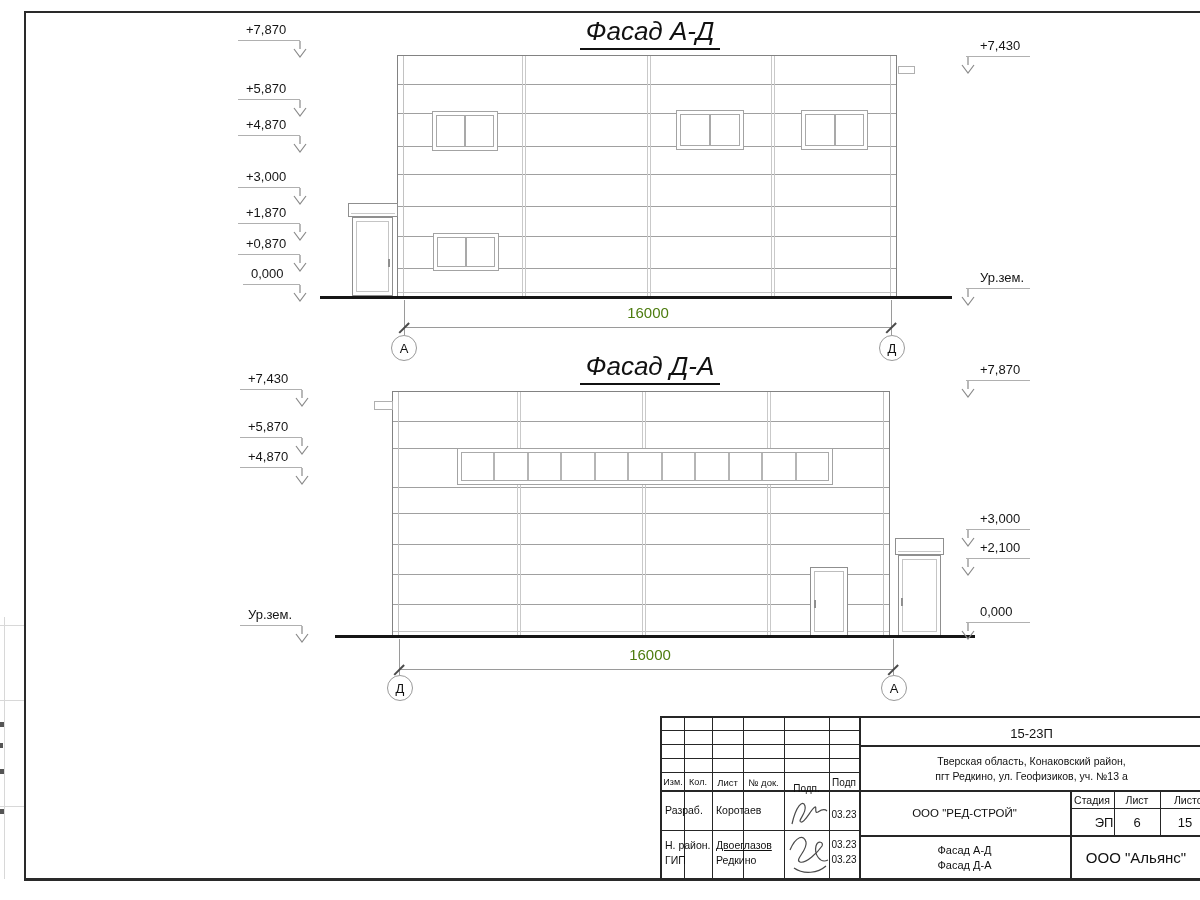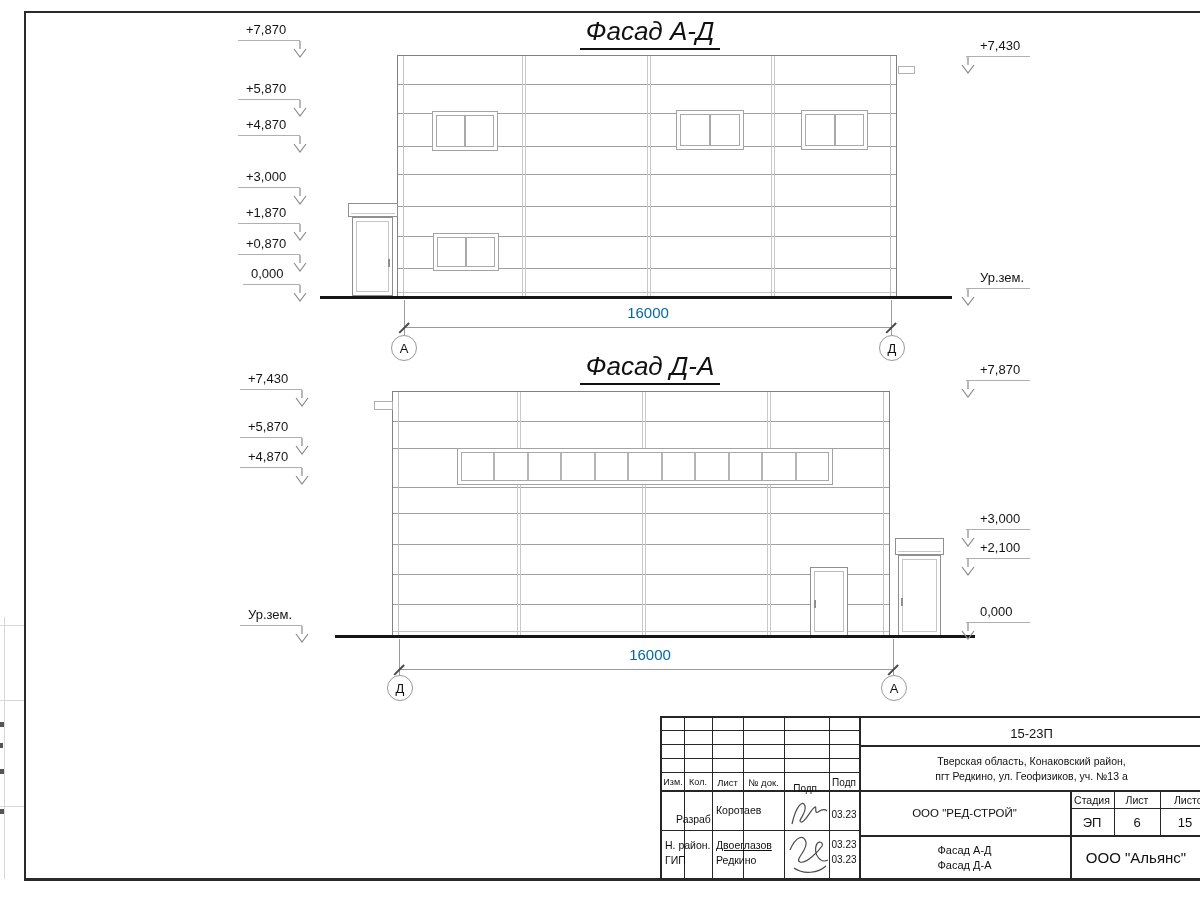--- a/index.html
+++ b/index.html
@@ -28,21 +28,21 @@
   .canopy{position:absolute;background:#fff;border:1px solid #8f8f8f;box-sizing:border-box;}
   .canopy::after{content:"";position:absolute;left:2px;right:2px;bottom:2px;height:1px;background:#c9c9c9;}
   .pbody{position:absolute;background:#fff;border:1px solid #8f8f8f;box-sizing:border-box;}
   .pf{position:absolute;inset:3px;border:1px solid #c5c5c5;}
   .pipe{position:absolute;background:#fff;border:1px solid #b0b0b0;box-sizing:border-box;}
   .ground{position:absolute;height:3px;background:#161616;}
   
   .ext{position:absolute;width:1px;background:#9a9a9a;}
   .dlin{position:absolute;height:1px;background:#9a9a9a;}
   .tick{position:absolute;width:14px;height:1.5px;background:#4a4a4a;transform:rotate(-45deg);}
-  .dlab{position:absolute;font-size:15px;text-align:center;color:#0369a1;}
+  .dlab{position:absolute;font-size:15px;text-align:center;color:#4d7c0f;}
   .axc{position:absolute;width:24px;height:24px;border:1px solid #9a9a9a;border-radius:50%;
        display:flex;align-items:center;justify-content:center;font-size:13px;color:#111;background:#fff;}
   
   .mark{position:absolute;font-size:13px;color:#151515;white-space:nowrap;}
   .mark .shelf{position:absolute;left:0;right:0;top:18px;height:1px;background:#b0b0b0;}
   .mark .lab{position:relative;display:block;}
   .mark-r .lab{padding-left:8px;}
   .mark-l .lab{padding-left:14px;}
   .mark svg{position:absolute;top:19px;}
   .mark-r svg{right:-8px;}
@@ -336,21 +336,21 @@
     <div class="h" style="left:408px;right:0;top:90px;"></div>
     <div class="h2" style="left:197px;right:0;top:117px;"></div>
 
     <div class="t cell" style="left:0;width:22px;top:56px;height:16px;font-size:9px;">Изм.</div>
     <div class="t cell" style="left:22px;width:28px;top:56px;height:16px;font-size:9px;">Кол.</div>
     <div class="t cell" style="left:50px;width:31px;top:56px;height:16px;font-size:9.5px;">Лист</div>
     <div class="t cell" style="left:81px;width:41px;top:56px;height:16px;font-size:9.5px;">№ док.</div>
     <div class="t cell" style="left:122px;width:45px;top:56px;height:28px;font-size:10px;">Подп.</div>
     <div class="t cell" style="left:167px;width:30px;top:56px;height:16px;font-size:10px;">Подп</div>
 
-    <div class="t" style="left:14px;top:86px;font-size:10.5px;margin-top:9px;">Разраб.</div>
+    <div class="t" style="left:3px;top:86px;font-size:10.5px;">Разраб.</div>
     <div class="t" style="left:54px;top:86px;font-size:10.5px;">Коротаев</div>
     <div class="t cell" style="left:167px;width:30px;top:90px;height:12px;font-size:10px;">03.23</div>
     <div class="t" style="left:3px;top:121px;font-size:10.5px;">Н. район.</div>
     <div class="t" style="left:54px;top:121px;font-size:10.5px;text-decoration:underline;">Двоеглазов</div>
     <div class="t cell" style="left:167px;width:30px;top:120px;height:12px;font-size:10px;">03.23</div>
     <div class="t" style="left:3px;top:136px;font-size:10.5px;">ГИП</div>
     <div class="t" style="left:54px;top:136px;font-size:10.5px;">Редкино</div>
     <div class="t cell" style="left:167px;width:30px;top:135px;height:12px;font-size:10px;">03.23</div>
 
     <svg class="sig" style="left:124px;top:76px;" width="44" height="40">
@@ -362,21 +362,21 @@
 
     <div class="t cell" style="left:197px;width:345px;top:4px;height:22px;font-size:13px;">15-23П</div>
     <div class="t" style="left:197px;width:345px;top:36px;font-size:10.5px;text-align:center;line-height:1.4;">
       <div>Тверская область, Конаковский район,</div>
       <div>пгт Редкино, ул. Геофизиков, уч. №13 а</div>
     </div>
     <div class="t cell" style="left:197px;width:211px;top:72px;height:45px;font-size:11.5px;">ООО "РЕД-СТРОЙ"</div>
     <div class="t cell" style="left:408px;width:44px;top:74px;height:15px;font-size:10.5px;">Стадия</div>
     <div class="t cell" style="left:452px;width:46px;top:74px;height:15px;font-size:10.5px;">Лист</div>
     <div class="t cell" style="left:498px;width:62px;top:74px;height:15px;font-size:10.5px;">Листов</div>
-    <div class="t cell" style="left:408px;width:44px;top:92px;height:24px;font-size:13px;">ЭП</div>
+    <div class="t cell" style="left:408px;width:44px;top:92px;height:24px;font-size:13px;padding-left:12px;">ЭП</div>
     <div class="t cell" style="left:452px;width:46px;top:92px;height:24px;font-size:13px;">6</div>
     <div class="t cell" style="left:498px;width:50px;top:92px;height:24px;font-size:13px;">15</div>
     <div class="t cell" style="left:197px;width:211px;top:117px;height:45px;font-size:11px;flex-direction:column;line-height:1.35;">
       <div>Фасад А-Д</div>
       <div>Фасад Д-А</div>
     </div>
     <div class="t cell" style="left:408px;width:132px;top:117px;height:45px;font-size:15px;">ООО "Альянс"</div>
   </div>
 
 </div>

